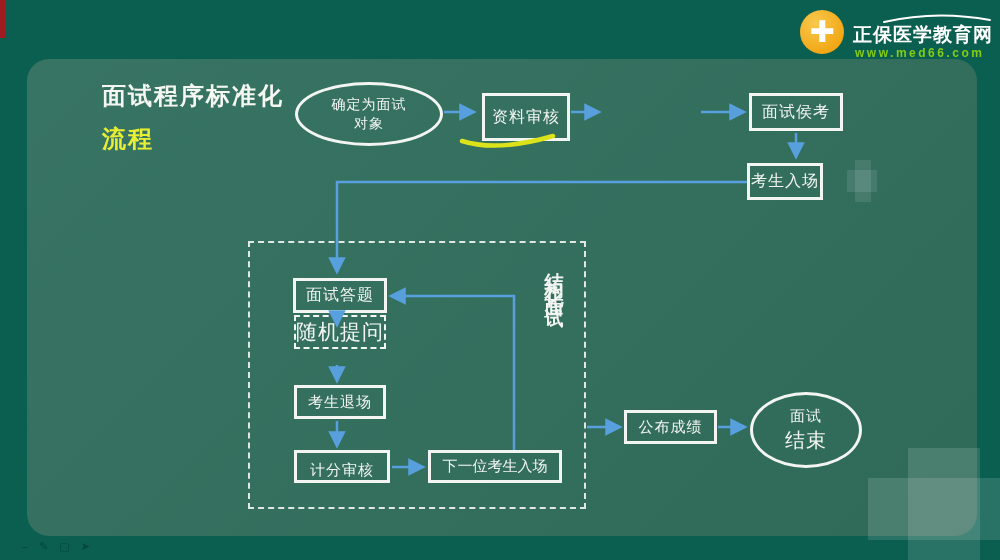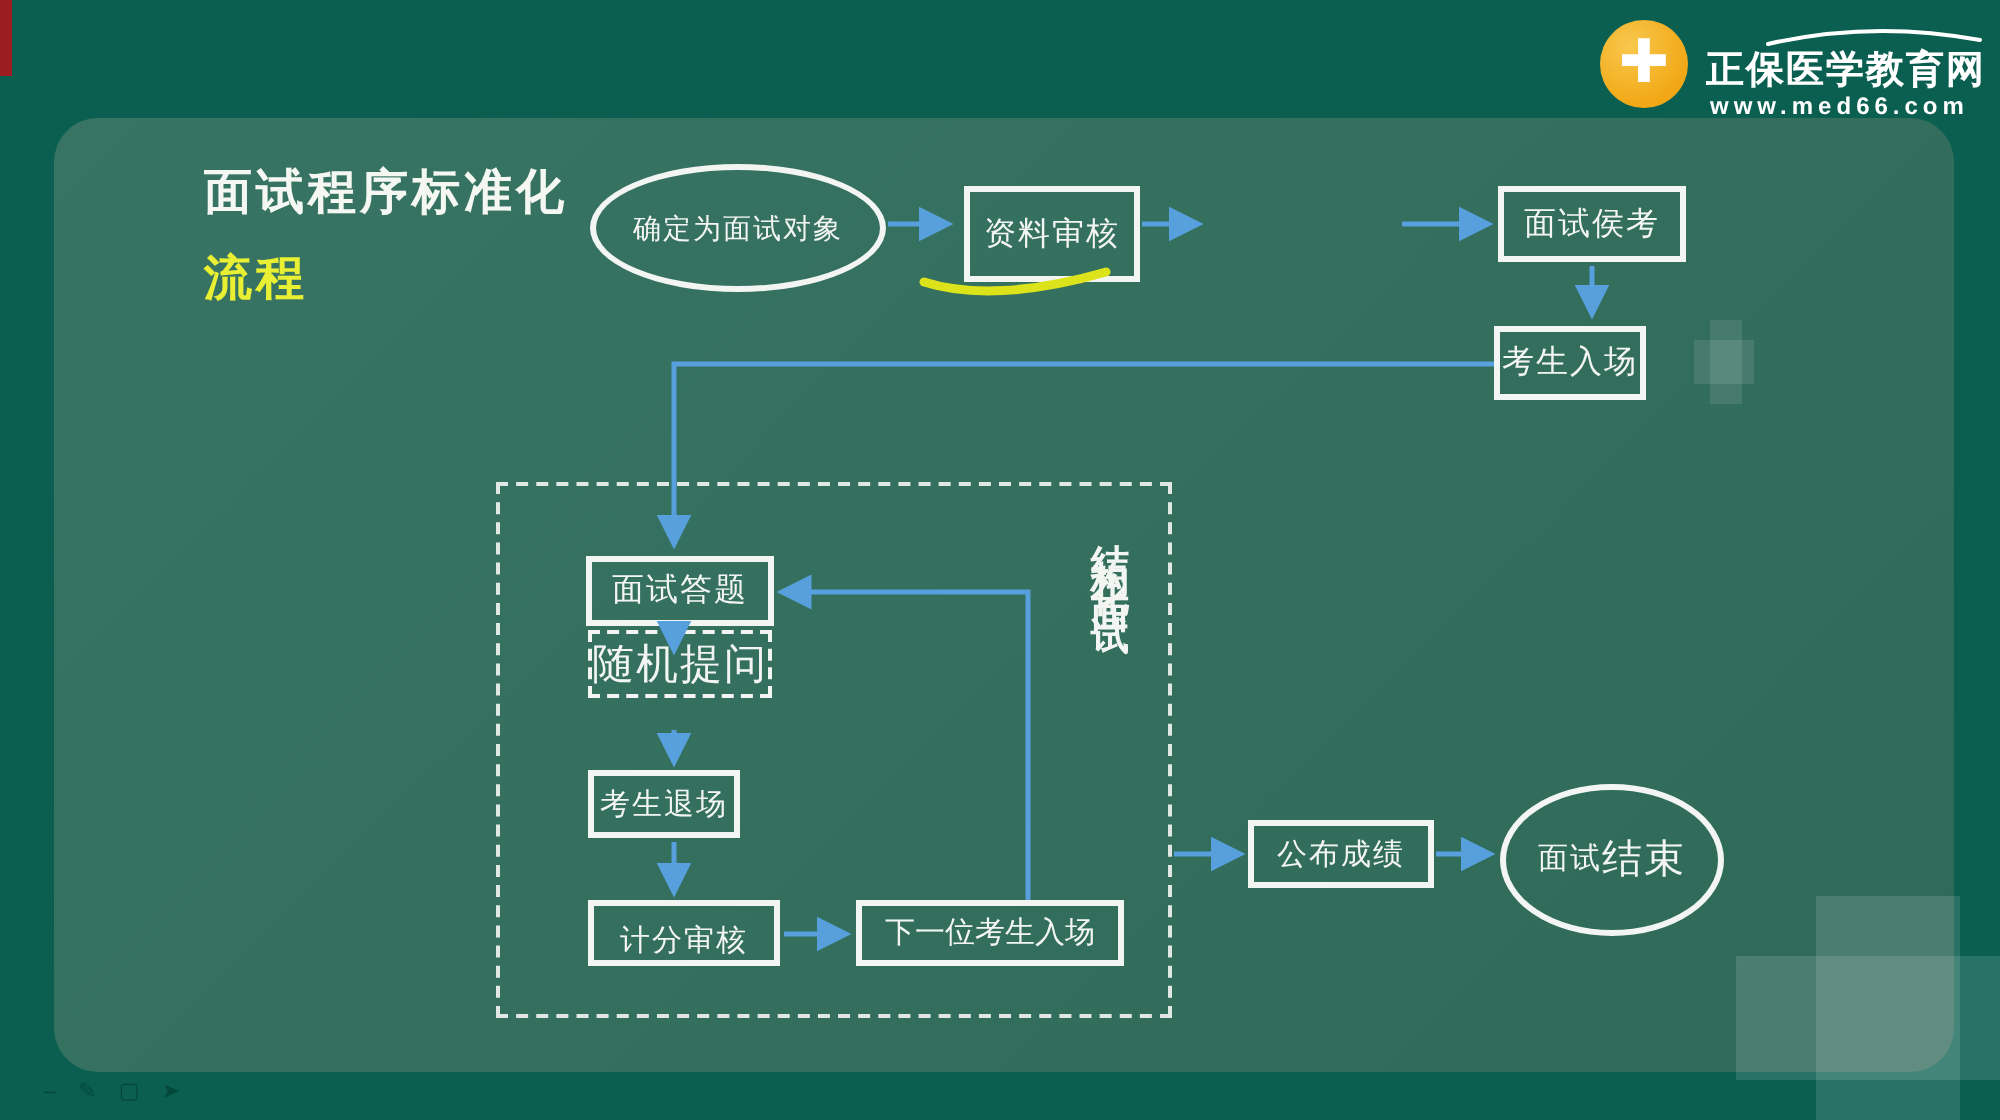--- a/index.html
+++ b/index.html
@@ -25,33 +25,33 @@
     background:radial-gradient(circle at 35% 30%,#f8c84e,#f2a816 70%);
     display:flex;align-items:center;justify-content:center;
     color:#ffffff;font-size:30px;line-height:1;font-weight:bold;
   }
   .brand-name{
     position:absolute;left:57px;top:16px;font-size:19px;font-weight:bold;
     letter-spacing:1px;color:#ffffff;white-space:nowrap;
   }
   .brand-url{
     position:absolute;left:59px;top:40px;font-size:12px;font-weight:bold;
-    letter-spacing:2.5px;color:#ffffff;white-space:nowrap;
+    letter-spacing:2.5px;color:#84cc16;white-space:nowrap;
   }
   .brand-arc{position:absolute;left:0;top:0;}
   
   .title1{position:absolute;left:102px;top:80px;font-size:24px;font-weight:bold;letter-spacing:2px;color:#f5f7f3;}
   .title2{position:absolute;left:102px;top:123px;font-size:24px;font-weight:bold;letter-spacing:2px;color:#e9ef33;}
   
   .node{
     position:absolute;box-sizing:border-box;border:3px solid #f3f5f2;
     display:flex;align-items:center;justify-content:center;text-align:center;
     font-size:16px;color:#f3f5f2;letter-spacing:1px;background:transparent;
   }
-  .ellipse{border-radius:50%;line-height:1.35;}
+  .ellipse{border-radius:50%;flex-direction:column;line-height:1.35;}
   .ellipse .l{font-size:14px;}
   .dashed-group{
     position:absolute;left:248px;top:241px;width:338px;height:268px;
     border:2px dashed rgba(244,246,243,0.9);box-sizing:border-box;
   }
   .dotted{border-style:dashed;border-width:2px;}
   .vlabel{
     position:absolute;left:541px;top:256px;height:140px;
     writing-mode:vertical-rl;text-orientation:upright;
     font-size:19px;font-weight:bold;letter-spacing:9px;color:#f3f5f2;
@@ -106,21 +106,21 @@
 
   <div class="dashed-group"></div>
   <div class="vlabel">结构化面试</div>
 
   <div class="node" style="left:293px;top:278px;width:94px;height:35px;">
     <span>面试答题</span>
   </div>
   <div class="node dotted" style="left:294px;top:315px;width:92px;height:34px;font-size:21px;">
     <span>随机提问</span>
   </div>
-  <div class="node" style="left:294px;top:385px;width:76px;height:34px;font-size:15px;">
+  <div class="node" style="left:294px;top:385px;width:92px;height:34px;font-size:15px;">
     <span>考生退场</span>
   </div>
   <div class="node" style="left:294px;top:450px;width:96px;height:33px;font-size:15px;align-items:flex-end;">
     <span>计分审核</span>
   </div>
   <div class="node" style="left:428px;top:450px;width:134px;height:33px;font-size:15px;letter-spacing:0;">
     <span>下一位考生入场</span>
   </div>
 
   <div class="node" style="left:624px;top:410px;width:93px;height:34px;font-size:15px;">

